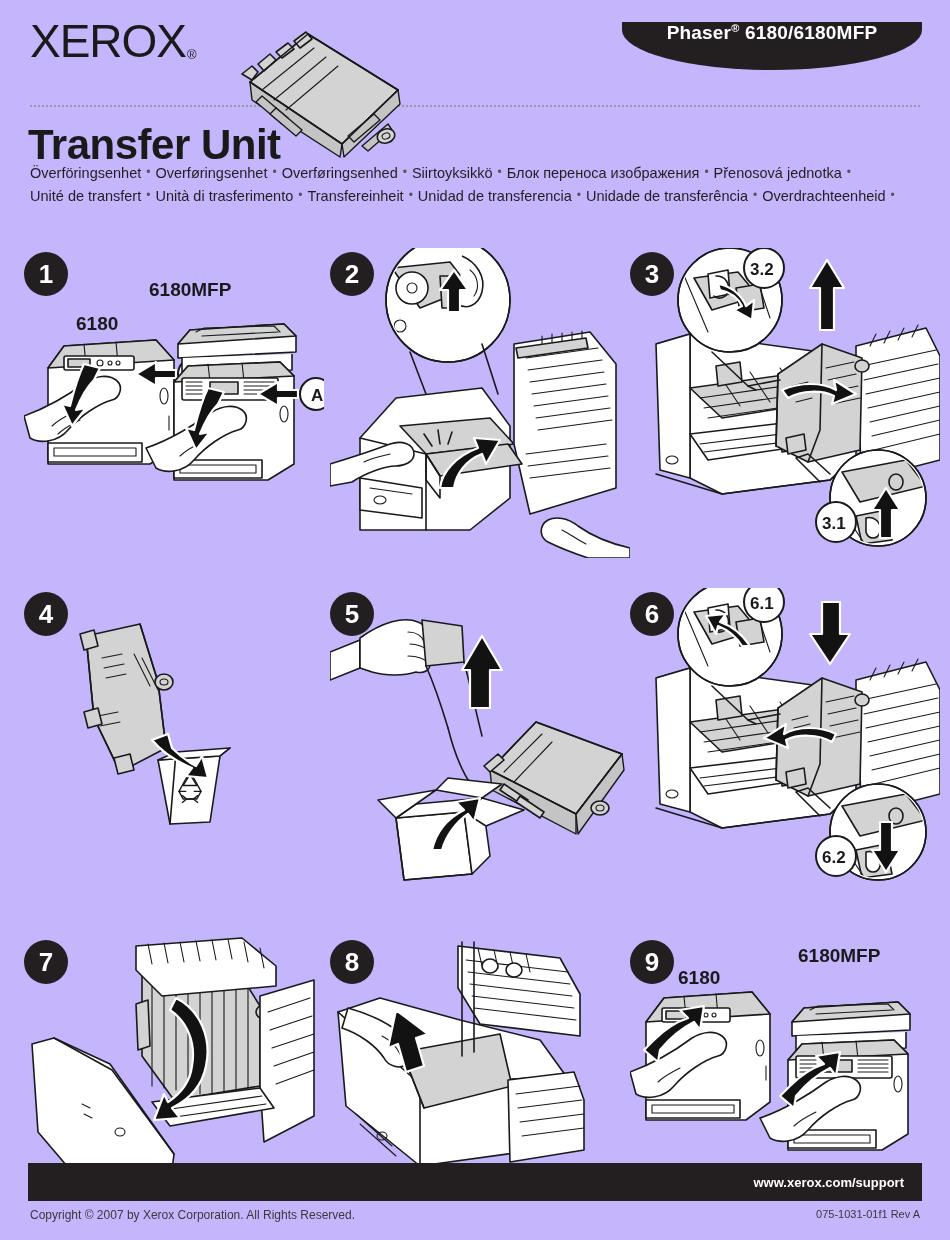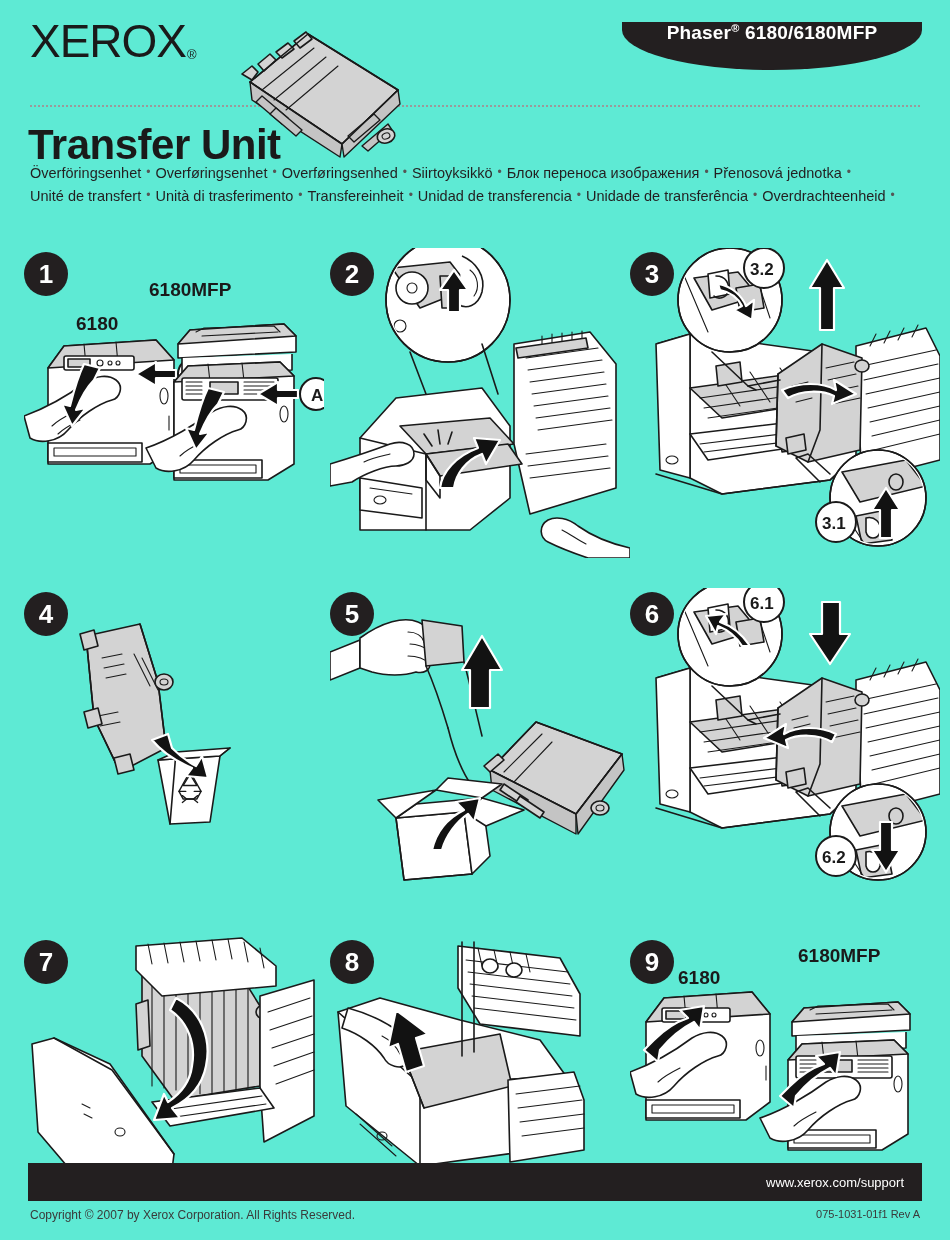--- a/index.html
+++ b/index.html
@@ -2,21 +2,21 @@
 <html><head>
 <meta charset="utf-8">
 <style>
   * { box-sizing: border-box; margin: 0; padding: 0; }
   html, body {
     width: 950px; height: 1240px;
     background: #ffffff;
     font-family: "Liberation Sans", sans-serif;
     overflow: hidden;
   }
-  .page { position: relative; width: 950px; height: 1240px; background:#5eead4; }
+  .page { position: relative; width: 950px; height: 1240px; background:#c4b5fd; }
 
   
   .xerox-logo {
     position: absolute; left: 30px; top: 18px;
     font-size: 46px; font-weight: 400; letter-spacing: -1px;
     color: #1a1a1a; line-height: 1;
     font-family: "Liberation Sans", sans-serif;
   }
   .xerox-logo .reg { font-size: 13px; vertical-align: baseline; position: relative; top: 2px; left: 1px;}
 
@@ -81,21 +81,21 @@
 
   .art { position: absolute; left: 0; top: 0; width: 100%; height: 100%; }
 
   
   .footer-bar {
     position: absolute; left: 28px; top: 1163px; width: 894px; height: 38px;
     background: #231f20;
     display: flex; align-items: center; justify-content: flex-end;
     padding-right: 18px;
   }
-  .footer-bar span { color:#fff; font-size: 13px; font-weight: normal; }
+  .footer-bar span { color:#fff; font-size: 13px; font-weight: bold; }
 
   .footer-left {
     position: absolute; left: 30px; top: 1208px;
     font-size: 12px; color: #3a3a3a;
   }
   .footer-right {
     position: absolute; right: 30px; top: 1208px;
     font-size: 11px; color: #3a3a3a;
   }
 

